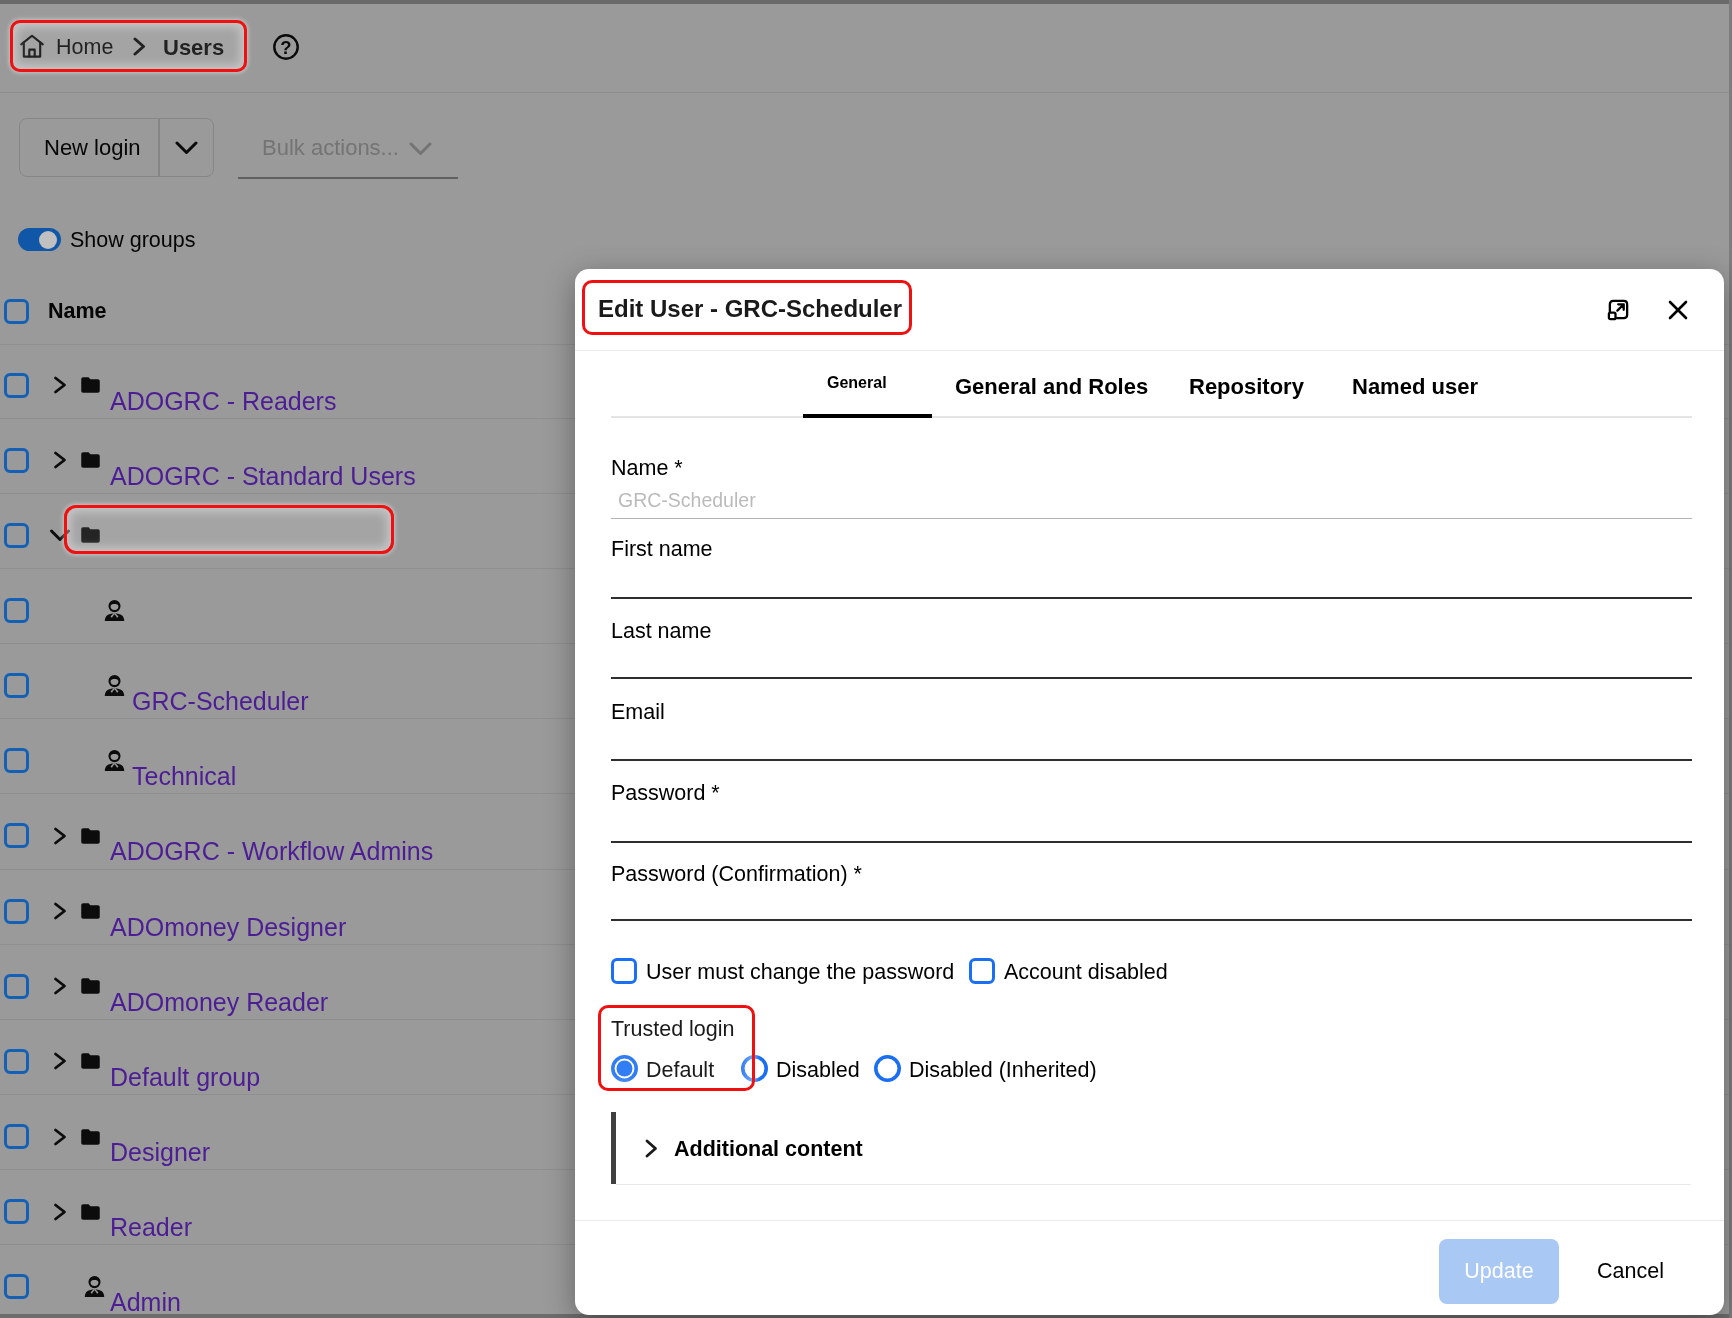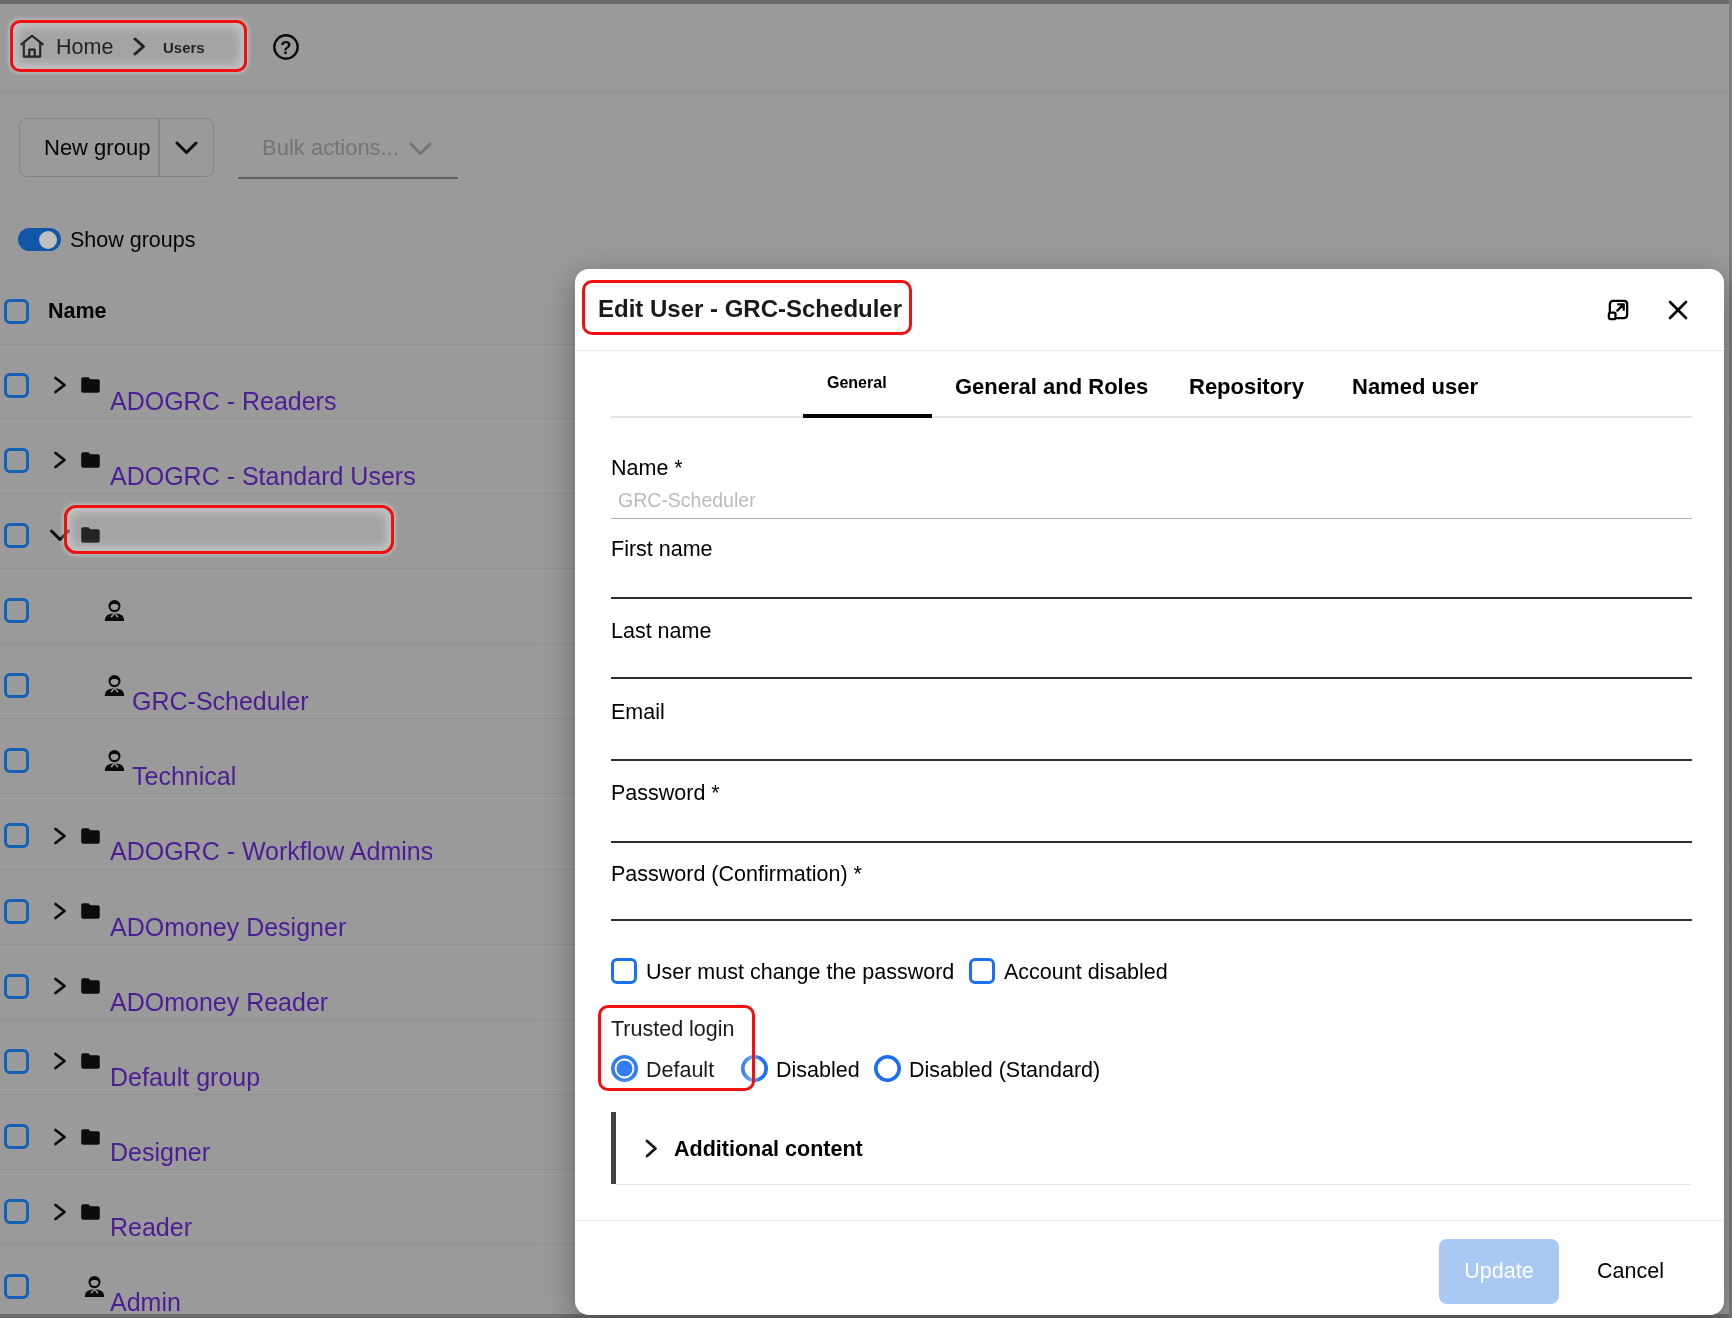--- a/index.html
+++ b/index.html
@@ -27,30 +27,30 @@
 
 <svg class="abs" style="left:19px;top:34px" width="26" height="25" viewBox="0 0 26 25" fill="none" stroke="#0a0a0a" stroke-width="2.1" stroke-linecap="round" stroke-linejoin="round">
   <path d="M2.2,10.4 L13,1.8 L23.8,10.4"></path>
   <path d="M4.8,8.6 V22.6 H21.2 V8.6"></path>
   <path d="M10.3,22.6 V15.6 h5.4 V22.6"></path>
 </svg>
 <div class="txt" style="left:56px;top:36px;font-size:21.5px;line-height:23px">Home</div>
 <svg class="abs" style="left:132px;top:37px" width="16" height="19" viewBox="0 0 16 19" fill="none" stroke="#0a0a0a" stroke-width="3" stroke-linecap="round" stroke-linejoin="round">
   <path d="M3,2 L11.5,9.5 L3,17"></path>
 </svg>
-<div class="txt" style="left:163px;top:36px;font-size:15px;line-height:23px;font-weight:bold">Users</div>
+<div class="txt" style="left:163px;top:36px;font-size:22px;line-height:23px;font-weight:bold">Users</div>
 <svg class="abs" style="left:273px;top:34px" width="26" height="26" viewBox="0 0 26 26" fill="none">
   <circle cx="13" cy="13" r="11.7" stroke="#0a0a0a" stroke-width="2.4"></circle>
   <text x="13" y="20" text-anchor="middle" font-size="18.5" font-weight="bold" fill="#0a0a0a" font-family="Liberation Sans">?</text>
 </svg>
 <div class="divline" style="top:92px"></div>
 
 <div class="abs" style="left:19px;top:118px;width:195px;height:59px;border:1.5px solid #868686;border-radius:8px"></div>
 <div class="abs" style="left:158px;top:118px;width:1.5px;height:59px;background:#868686"></div>
-<div class="txt" style="left:44px;top:118px;font-size:22px;line-height:59px;color:#060606">New group</div>
+<div class="txt" style="left:44px;top:118px;font-size:22px;line-height:59px;color:#060606">New login</div>
 <svg class="abs" style="left:175px;top:141px" width="23" height="14" viewBox="0 0 23 14" fill="none" stroke="#0a0a0a" stroke-width="3" stroke-linecap="round" stroke-linejoin="round">
   <path d="M2,2 L11.5,11.5 L21,2"></path>
 </svg>
 <div class="txt" style="left:262px;top:118px;font-size:22px;line-height:60px;color:#747474">Bulk actions...</div>
 <svg class="abs" style="left:409px;top:142px" width="23" height="14" viewBox="0 0 23 14" fill="none" stroke="#747474" stroke-width="3" stroke-linecap="round" stroke-linejoin="round">
   <path d="M2,2 L11.5,11.5 L21,2"></path>
 </svg>
 <div class="abs" style="left:238px;top:177px;width:220px;height:1.5px;background:#606060"></div>
 
 <div class="abs" style="left:18px;top:228px;width:43px;height:23px;border-radius:12px;background:#1157a8"></div>
@@ -253,21 +253,21 @@
     <circle cx="13.5" cy="13.5" r="8" fill="#1a6ff2"></circle>
   </svg>
   <div class="mlabel" style="left:646px;top:1058px">Default</div>
   <svg class="abs" style="left:741px;top:1055px" width="27" height="27" viewBox="0 0 27 27">
     <circle cx="13.5" cy="13.5" r="11.7" fill="none" stroke="#1a6ff2" stroke-width="3.6"></circle>
   </svg>
   <div class="mlabel" style="left:776px;top:1058px">Disabled</div>
   <svg class="abs" style="left:874px;top:1055px" width="27" height="27" viewBox="0 0 27 27">
     <circle cx="13.5" cy="13.5" r="11.7" fill="none" stroke="#1a6ff2" stroke-width="3.6"></circle>
   </svg>
-  <div class="mlabel" style="left:909px;top:1058px">Disabled (Standard)</div>
+  <div class="mlabel" style="left:909px;top:1058px">Disabled (Inherited)</div>
 
   <div class="abs" style="left:611px;top:1112px;width:5px;height:72px;background:#404040"></div>
   <svg class="abs" style="left:644px;top:1139px" width="15" height="19" viewBox="0 0 15 19" fill="none" stroke="#1a1a1a" stroke-width="2.8" stroke-linecap="round" stroke-linejoin="round">
     <path d="M3,2 L11.5,9.5 L3,17"></path>
   </svg>
   <div class="txt" style="left:674px;top:1137px;font-size:21.5px;font-weight:bold;color:#000">Additional content</div>
   <div class="abs" style="left:616px;top:1184px;width:1075px;height:1px;background:#e8e8e8"></div>
 
   <div class="abs" style="left:575px;top:1220px;width:1149px;height:1px;background:#ececec"></div>
   <div class="abs" style="left:1439px;top:1239px;width:120px;height:65px;background:#a9c8f3;border-radius:8px;text-align:center;line-height:65px;font-size:21.5px;color:#fff">Update</div>

